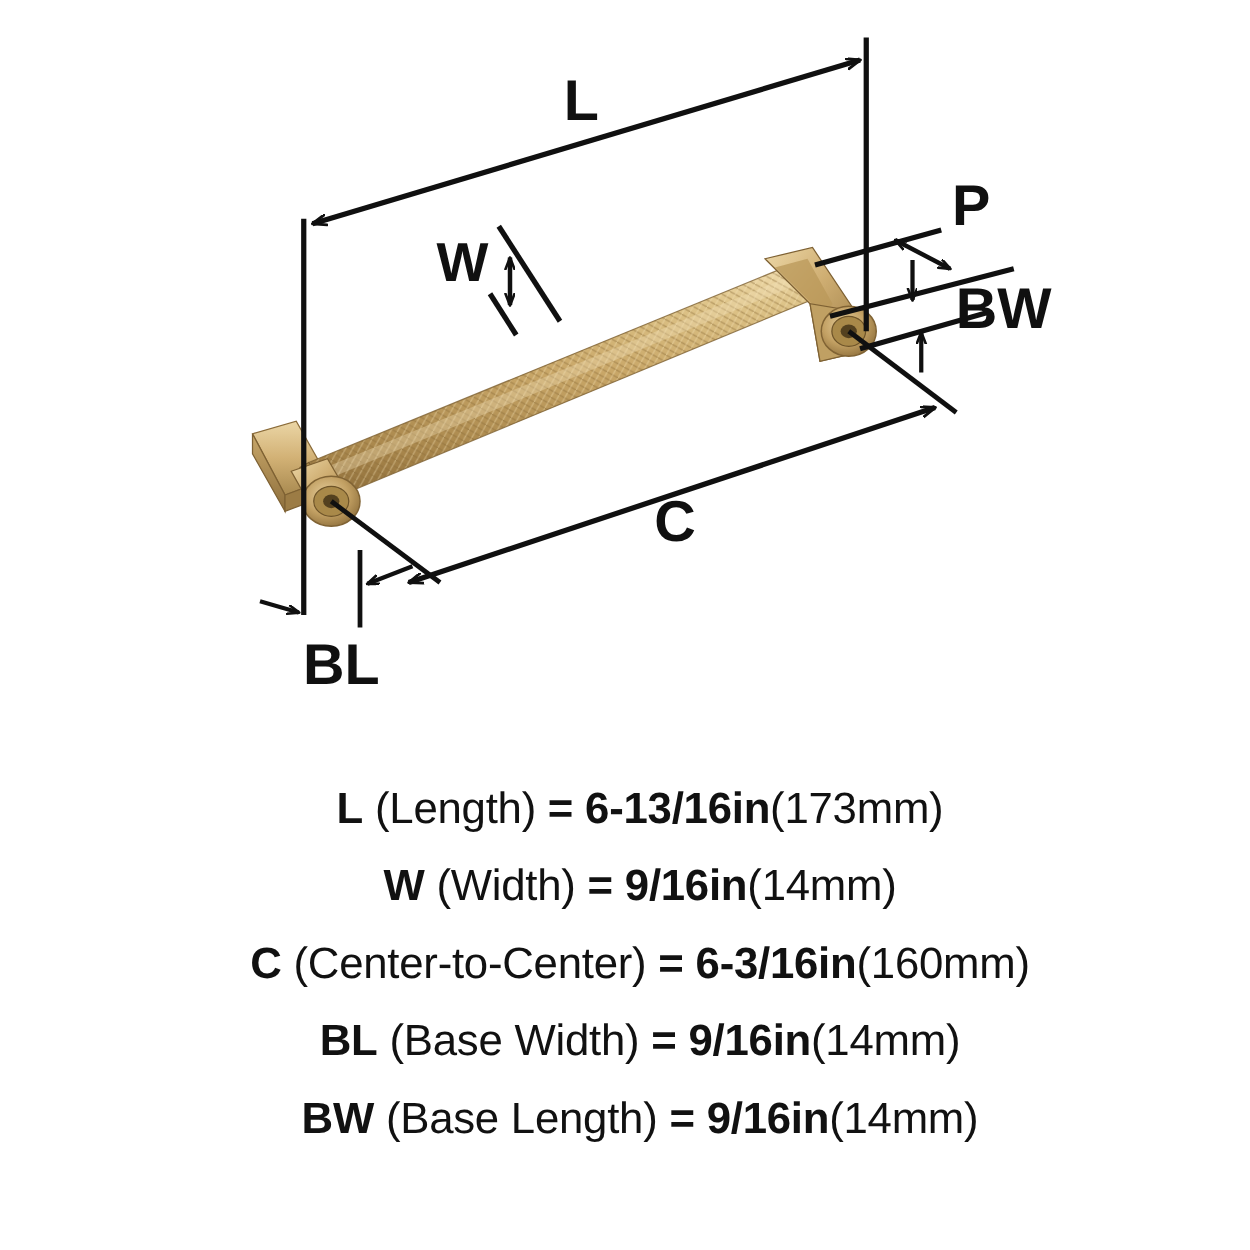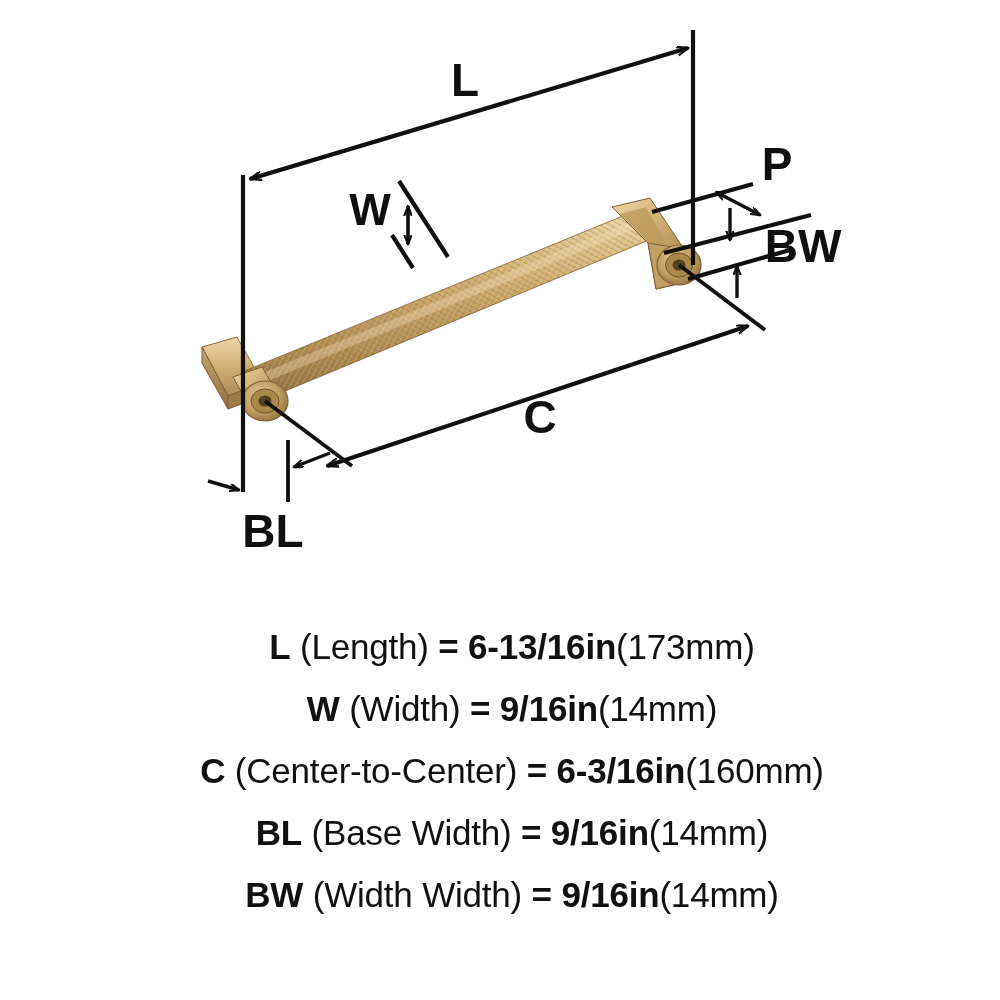--- a/index.html
+++ b/index.html
@@ -239,19 +239,19 @@
 
     <div class="spec-row">
       <span class="spec-abbr">BL</span>
       <span class="spec-name">(Base Width)</span>
       <span class="spec-eq">=</span>
       <span class="spec-imperial">9/16in</span><span class="spec-metric">(14mm)</span>
     </div>
 
     <div class="spec-row">
       <span class="spec-abbr">BW</span>
-      <span class="spec-name">(Width Width)</span>
+      <span class="spec-name">(Base Length)</span>
       <span class="spec-eq">=</span>
       <span class="spec-imperial">9/16in</span><span class="spec-metric">(14mm)</span>
     </div>
 
   </div>
 </div>
 
 </body></html>

